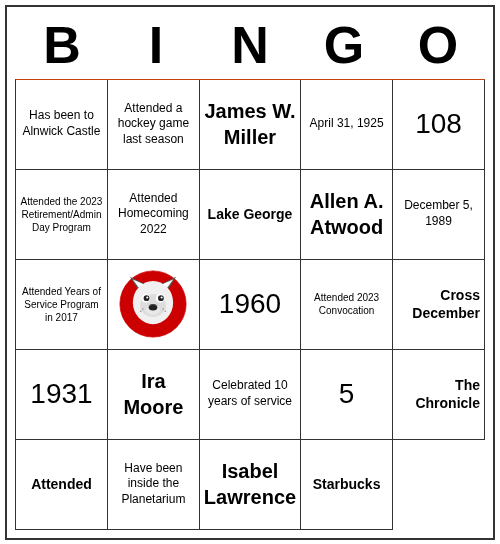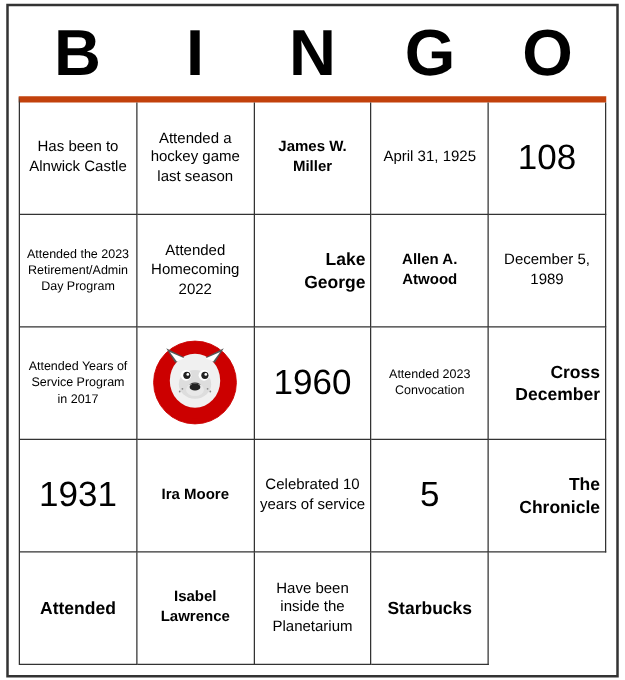--- a/index.html
+++ b/index.html
@@ -29,21 +29,21 @@
       font-weight: bold;
       font-family: Arial, sans-serif;
       color: #000;
       line-height: 1;
       padding: 4px 0;
     }
     .bingo-grid {
       display: grid;
       grid-template-columns: repeat(5, 1fr);
       border-left: 1px solid #333;
-      border-top: 5px solid #c2410c;
+      border-top: 1px solid #c2410c;
     }
     .cell {
       border-right: 1px solid #333;
       border-bottom: 1px solid #333;
       height: 90px;
       display: flex;
       align-items: center;
       justify-content: center;
       text-align: center;
       padding: 4px;
@@ -57,21 +57,21 @@
     }
     .cell.medium {
       font-size: 14px;
       font-weight: bold;
       text-align: right;
     }
     .cell.small-text {
       font-size: 10px;
     }
     .cell.name-cell {
-      font-size: 12px;
+      font-size: 20px;
       font-weight: bold;
     }
     .mascot-cell {
       display: flex;
       align-items: center;
       justify-content: center;
     }
     .mascot-svg {
       width: 72px;
       height: 72px;
@@ -143,18 +143,18 @@
     <div class="cell small-text">Attended 2023 Convocation</div>
 
     <div class="cell medium">Cross December</div>
     <div class="cell large">1931</div>
     <div class="cell name-cell">Ira Moore</div>
     <div class="cell">Celebrated 10 years of service</div>
     <div class="cell large">5</div>
 
     <div class="cell medium">The Chronicle</div>
     <div class="cell medium">Attended</div>
+    <div class="cell">Have been inside the Planetarium</div>
     <div class="cell name-cell">Isabel Lawrence</div>
-    <div class="cell">Have been inside the Planetarium</div>
     <div class="cell medium">Starbucks</div>
 
   </div>
 </div>
 
 </body></html>

